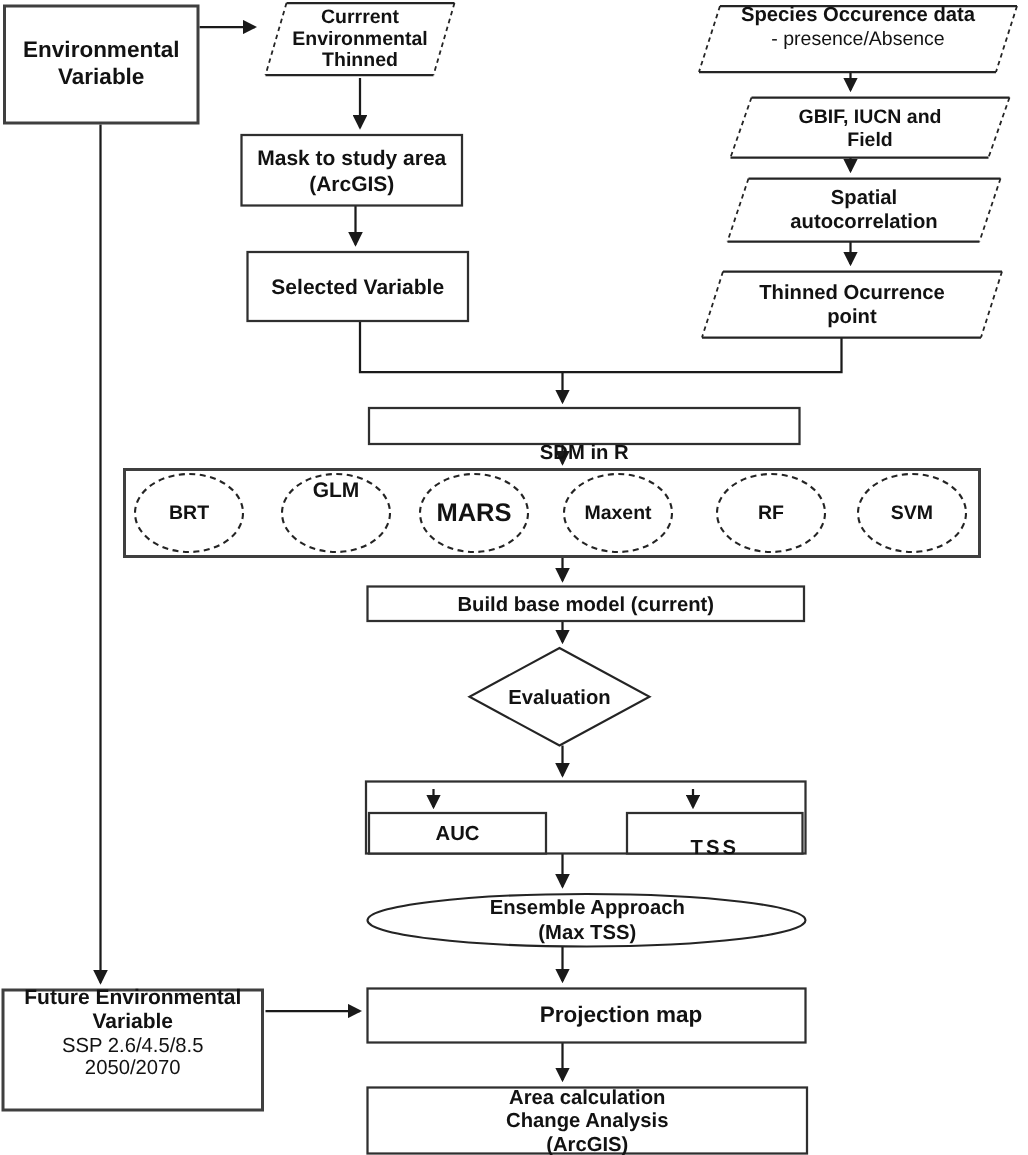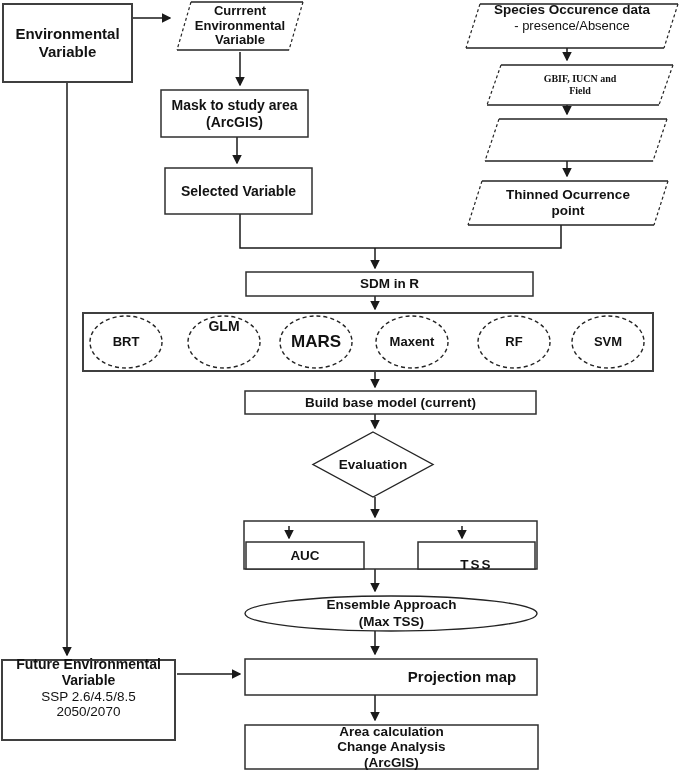--- a/index.html
+++ b/index.html
@@ -104,60 +104,62 @@
 
     <polygon class="dshape" points="373,432 433,464.5 373,497 313,464.5"></polygon>
     <ellipse class="dshape" cx="391" cy="613.5" rx="146" ry="17.5"></ellipse>
   </svg>
 
   <div class="lbl" style="left:3px;top:4px;width:129px;height:78px;font-size:15px;">Environmental
 Variable</div>
 
   <div class="lbl" style="left:177px;top:2px;width:126px;height:48px;font-size:13px;line-height:1.15;">Currrent
 Environmental
-Variable</div>
+Thinned</div>
 
   <div class="lbl" style="left:466px;top:4px;width:212px;height:28px;font-size:13.5px;">
     <span>Species Occurence data</span>
     <span class="reg" style="font-size:13px;">- presence/Absence</span>
   </div>
 
-  <div class="lbl" style="left:487px;top:65px;width:186px;height:40px;font-size:10px;font-family:Liberation Serif, serif;">GBIF, IUCN and
+  <div class="lbl" style="left:487px;top:65px;width:186px;height:40px;font-size:13px;">GBIF, IUCN and
 Field</div>
 
+  <div class="lbl" style="left:485px;top:119px;width:182px;height:42px;font-size:13.5px;">Spatial
+autocorrelation</div>
 
   <div class="lbl" style="left:468px;top:181px;width:200px;height:44px;font-size:13.5px;">Thinned Ocurrence
 point</div>
 
   <div class="lbl" style="left:161px;top:90px;width:147px;height:47px;font-size:14px;">Mask to study area
 (ArcGIS)</div>
 
   <div class="lbl" style="left:165px;top:168px;width:147px;height:46px;font-size:14px;border-radius:21px;">Selected Variable</div>
 
-  <div class="lbl" style="left:246px;top:272px;width:287px;height:24px;font-size:13.5px;">SDM in R</div>
+  <div class="lbl" style="left:246px;top:290px;width:287px;height:24px;font-size:13.5px;">SDM in R</div>
 
   <div class="lbl" style="left:86px;top:330px;width:80px;height:24px;font-size:13px;">BRT</div>
   <div class="lbl" style="left:184px;top:314px;width:80px;height:24px;font-size:14px;">GLM</div>
   <div class="lbl" style="left:276px;top:330px;width:80px;height:24px;font-size:17px;">MARS</div>
   <div class="lbl" style="left:372px;top:330px;width:80px;height:24px;font-size:13px;">Maxent</div>
   <div class="lbl" style="left:474px;top:330px;width:80px;height:24px;font-size:13px;">RF</div>
   <div class="lbl" style="left:568px;top:330px;width:80px;height:24px;font-size:13px;">SVM</div>
 
   <div class="lbl" style="left:245px;top:391px;width:291px;height:23px;font-size:13.5px;">Build base model (current)</div>
 
   <div class="lbl" style="left:313px;top:434px;width:120px;height:62px;font-size:13.5px;">Evaluation</div>
 
   <div class="lbl" style="left:246px;top:542px;width:118px;height:27px;font-size:13.5px;">AUC</div>
 
   <div class="lbl ls2" style="left:418px;top:542px;width:117px;height:45px;font-size:13.5px;">TSS</div>
 
   <div class="lbl" style="left:245px;top:596px;width:293px;height:36px;font-size:13.5px;line-height:1.25;">Ensemble Approach
 (Max TSS)</div>
 
-  <div class="lbl" style="left:245px;top:659px;width:338px;height:36px;font-size:15px;padding-left:48px;">Projection map</div>
+  <div class="lbl" style="left:245px;top:659px;width:338px;height:36px;font-size:15px;">Projection map</div>
 
   <div class="lbl" style="left:245px;top:725px;width:293px;height:44px;font-size:13.5px;line-height:1.12;">Area calculation
 Change Analysis
 (ArcGIS)</div>
 
   <div class="lbl" style="left:2px;top:660px;width:173px;height:56px;font-size:14px;line-height:1.15;">
     <span>Future Environmental
 Variable</span>
     <span class="reg" style="font-size:13.5px;">SSP 2.6/4.5/8.5
 2050/2070</span>

